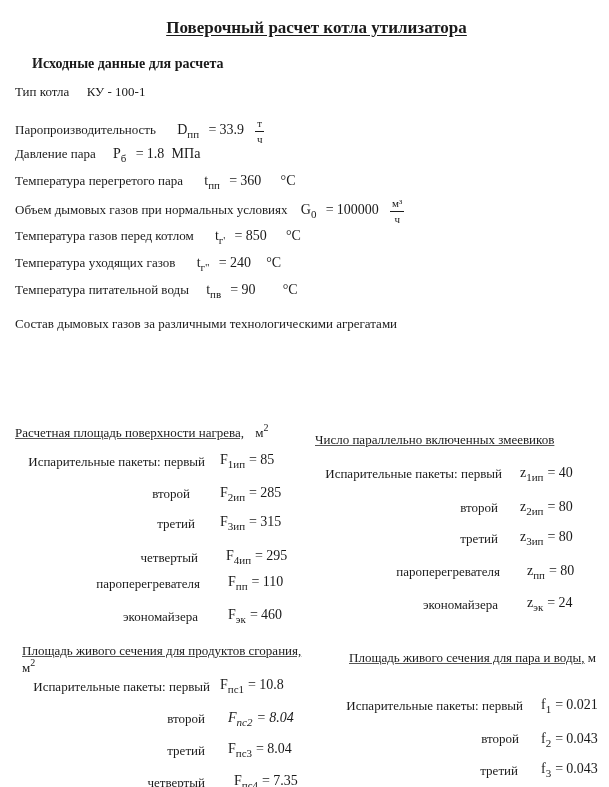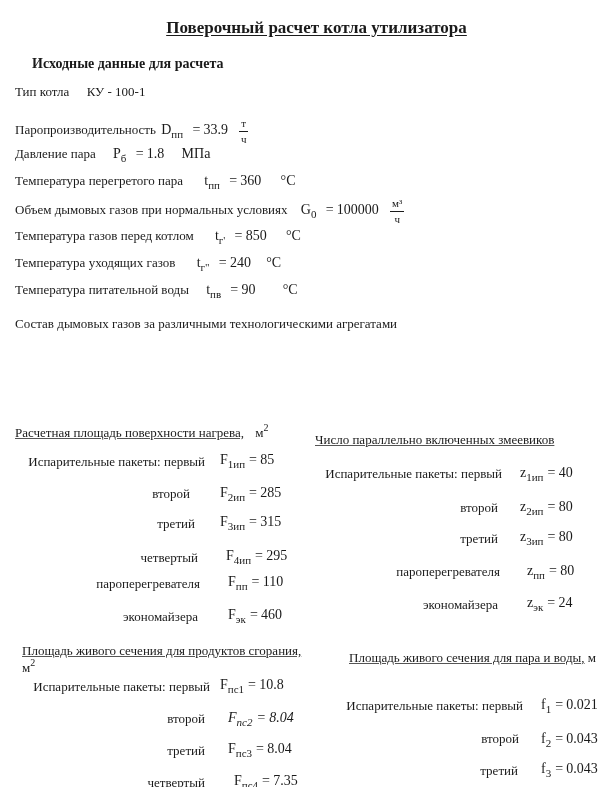--- a/index.html
+++ b/index.html
@@ -46,32 +46,32 @@
 
 <div class="abs h2" style="left:32px; top:56px;">Исходные данные для расчета</div>
 
 <div class="abs lbl" style="left:15px; top:84px;">
   <span>Тип котла</span>
   <span style="margin-left:14px;">КУ - 100-1</span>
 </div>
 
 <div class="abs lbl" style="left:15px; top:116px;">
   <span>Паропроизводительность</span>
-  <span class="sym" style="margin-left:2px;"><span>D</span><span class="sub">пп</span></span>
+  <span class="sym" style="margin-left:18px;"><span>D</span><span class="sub">пп</span></span>
   <span class="sym eq" style="margin-left:6px;">=</span>
   <span class="sym">33.9</span>
   <span class="frac"><span class="num">т</span><span class="den">ч</span></span>
 </div>
 
 <div class="abs lbl" style="left:15px; top:146px;">
   <span>Давление пара</span>
   <span class="sym" style="margin-left:14px;"><span>P</span><span class="sub">б</span></span>
   <span class="sym" style="margin-left:6px;">=</span>
   <span class="sym">1.8</span>
-  <span class="sym" style="margin-left:14px;">МПа</span>
+  <span class="sym" style="margin-left:4px;">МПа</span>
 </div>
 
 <div class="abs lbl" style="left:15px; top:173px;">
   <span>Температура перегретого пара</span>
   <span class="sym" style="margin-left:18px;"><span>t</span><span class="sub">пп</span></span>
   <span class="sym" style="margin-left:6px;">=</span>
   <span class="sym">360</span>
   <span class="sym" style="margin-left:16px;">°C</span>
 </div>
 

